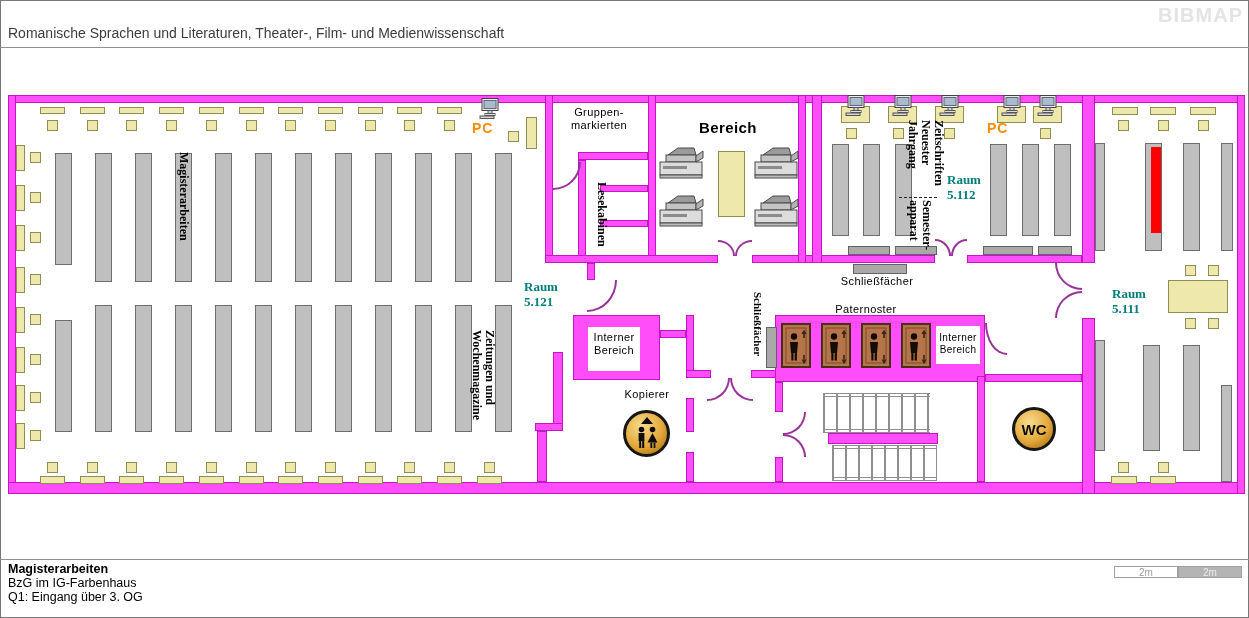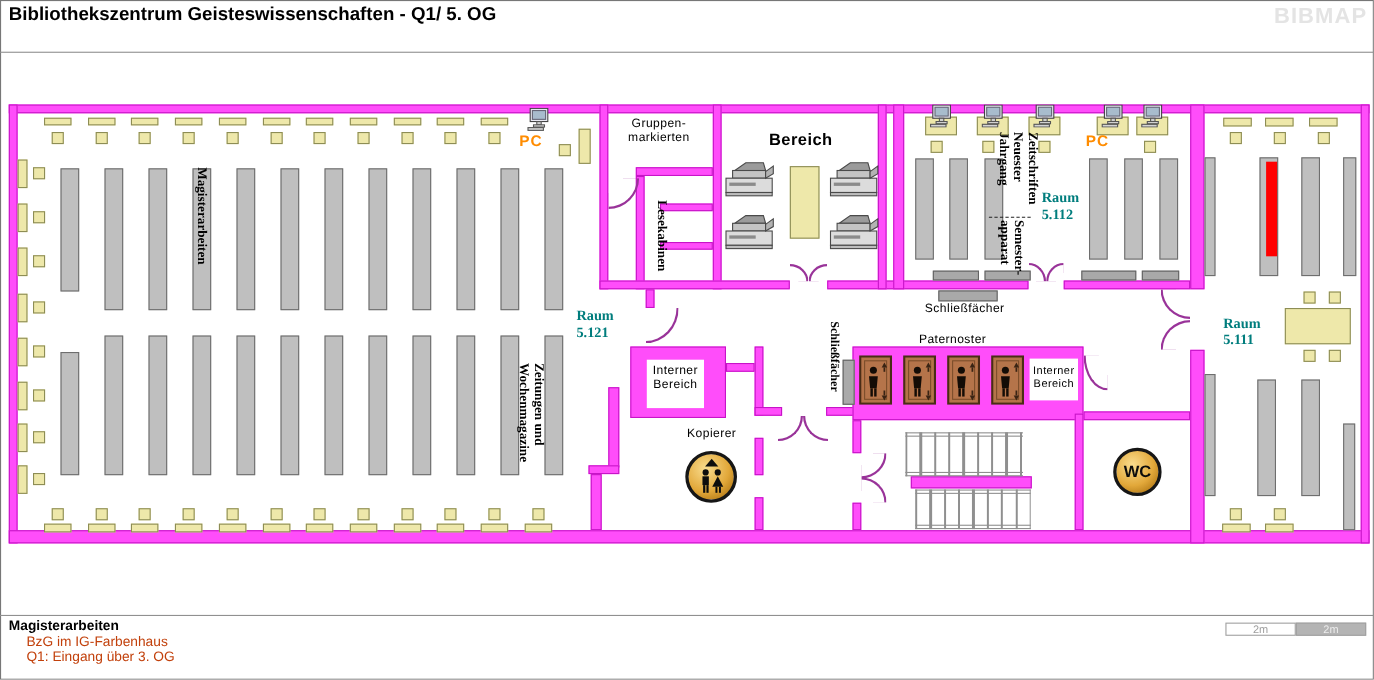--- a/index.html
+++ b/index.html
@@ -29,31 +29,31 @@
   .rot{position:absolute;transform:rotate(90deg);transform-origin:0 0;font-family:"Liberation Serif",serif;
        font-weight:bold;font-size:12px;line-height:13px;white-space:pre;color:#000}
   .teal{position:absolute;font-family:"Liberation Serif",serif;font-weight:bold;font-size:13px;line-height:15px;
         color:var(--roomlbl);white-space:pre}
   .pc{position:absolute;font-weight:bold;font-size:14px;color:var(--pclbl);letter-spacing:1px}
   .gold{position:absolute;border-radius:50%;box-sizing:border-box;border:3px solid #161616;
         background:radial-gradient(circle at 38% 32%,#f9dc8e,#e2a83a 55%,#a96f0e 92%);
         display:flex;align-items:center;justify-content:center}
   .wctext{font-size:15px;font-weight:bold;color:#0c0c0c}
   .foot-h{position:absolute;left:8px;top:562px;font-size:12.5px;font-weight:bold;color:#000}
-  .foot-l{position:absolute;left:24px;font-size:12.5px;color:#c2410c}
+  .foot-l{position:absolute;left:8px;font-size:12.5px;color:#000000}
   .scalebox{position:absolute;top:566px;width:64px;height:12px;box-sizing:border-box;border:1px solid #a0a0a0;
             font-size:10px;text-align:center;line-height:11px}
   .icon{position:absolute;line-height:0}
 </style>
 </head>
 <body>
 
 <div class="page">
 
-  <div class="title">Bibliothekszentrum Geisteswissenschaften - Q1/ 5. OG</div>
+  <div class="subtitle">Romanische Sprachen und Literaturen, Theater-, Film- und Medienwissenschaft</div>
   <div class="logo">BIBMAP</div>
   <div class="hline" style="top:47px"></div>
 
   <div id="plan" class="abs" style="left:0;top:0;width:1249px;height:618px">
 
   <div class="wall" style="left: 8px; top: 95px; width: 1237px; height: 8px;"></div>
       <div class="wall" style="left: 8px; top: 95px; width: 8px; height: 399px;"></div>
       <div class="wall" style="left: 8px; top: 482px; width: 1237px; height: 12px;"></div>
       <div class="wall" style="left: 1237px; top: 95px; width: 8px; height: 399px;"></div>
       <div class="wall" style="left: 545px; top: 95px; width: 8px; height: 168px;"></div>

